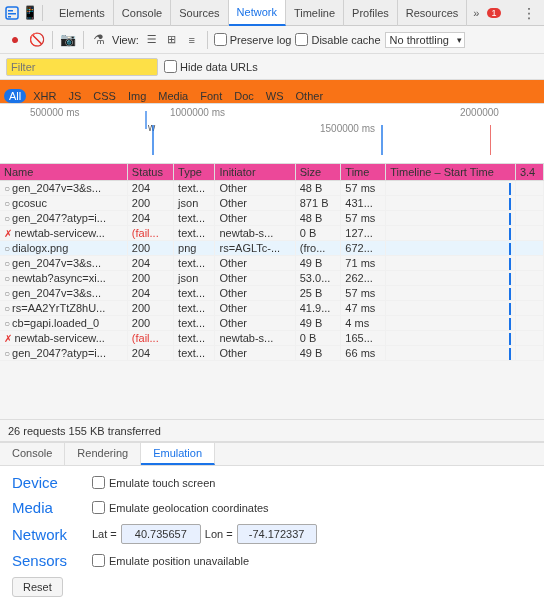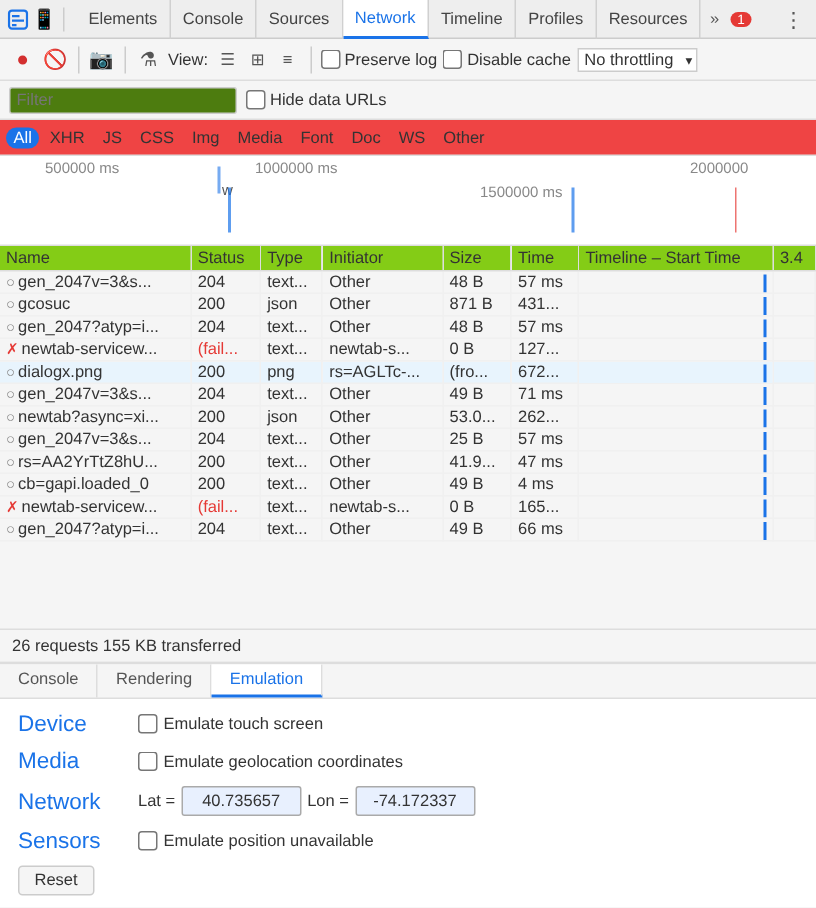--- a/index.html
+++ b/index.html
@@ -26,36 +26,36 @@
     .view-icons { display: flex; gap: 2px; }
     .view-icon-btn { width: 18px; height: 18px; display: flex; align-items: center; justify-content: center; cursor: pointer; font-size: 11px; color: #555; }
     .preserve-log { display: flex; align-items: center; gap: 3px; font-size: 11px; color: #333; cursor: pointer; }
     .disable-cache { display: flex; align-items: center; gap: 3px; font-size: 11px; color: #333; cursor: pointer; }
     .throttle-select { font-size: 11px; border: 1px solid #ccc; background: white; padding: 1px 14px 1px 4px; cursor: pointer; appearance: none; -webkit-appearance: none; color: #333; }
     .throttle-wrapper { position: relative; display: flex; align-items: center; }
     .throttle-wrapper::after { content: '▾'; position: absolute; right: 3px; font-size: 9px; pointer-events: none; }
 
     
     .filter-bar { display: flex; align-items: center; background: #f5f5f5; border-bottom: 1px solid #ddd; height: 26px; padding: 0 6px; gap: 6px; flex-shrink: 0; }
-    .filter-input { flex: 0 0 140px; height: 18px; border: 1px solid #ccc; border-radius: 2px; padding: 0 4px; font-size: 11px; background: #4d7c0f; }
+    .filter-input { flex: 0 0 140px; height: 18px; border: 1px solid #ccc; border-radius: 2px; padding: 0 4px; font-size: 11px; background: #fde047; }
     .hide-data-urls { display: flex; align-items: center; gap: 3px; font-size: 11px; color: #333; cursor: pointer; }
 
     
-    .type-bar { display: flex; align-items: center; background: #ef4444; border-bottom: 1px solid #ddd; height: 24px; padding: 0 4px; gap: 2px; flex-shrink: 0; }
+    .type-bar { display: flex; align-items: flex-end; background: #f97316; border-bottom: 1px solid #ddd; height: 24px; padding: 0 4px; gap: 2px; flex-shrink: 0; }
     .type-btn { padding: 1px 5px; font-size: 11px; cursor: pointer; border-radius: 2px; color: #333; background: none; border: none; }
     .type-btn.active { background: #1a73e8; color: white; border-radius: 10px; }
 
     
     .timeline-area { height: 60px; background: white; border-bottom: 1px solid #ddd; position: relative; overflow: hidden; flex-shrink: 0; }
     .tl-label { font-size: 10px; color: #888; position: absolute; }
     .tl-bar-blue { position: absolute; bottom: 8px; left: 28%; width: 2px; height: 30px; background: #1a73e8; opacity: 0.7; }
     .tl-bar-blue2 { position: absolute; bottom: 8px; left: 70%; width: 2px; height: 30px; background: #1a73e8; opacity: 0.7; }
     .tl-bar-red { position: absolute; bottom: 8px; left: 90%; width: 1px; height: 30px; background: #e53935; opacity: 0.7; }
     .net-table { width: 100%; border-collapse: collapse; }
-    .net-table th { background: #84cc16; border-bottom: 1px solid #ddd; border-right: 1px solid #ddd; padding: 2px 4px; font-size: 11px; font-weight: normal; text-align: left; white-space: nowrap; position: sticky; top: 0; z-index: 1; }
+    .net-table th { background: #ec4899; border-bottom: 1px solid #ddd; border-right: 1px solid #ddd; padding: 2px 4px; font-size: 11px; font-weight: normal; text-align: left; white-space: nowrap; position: sticky; top: 0; z-index: 1; }
     .net-table td { border-bottom: 1px solid #f0f0f0; border-right: 1px solid #f0f0f0; padding: 1px 4px; font-size: 11px; white-space: nowrap; overflow: hidden; text-overflow: ellipsis; max-width: 120px; }
     .net-table tr.highlighted td { background: #e8f4fd; }
     .row-icon { color: #888; margin-right: 2px; font-size: 10px; }
     .row-icon.x { color: #e53935; }
     .status-ok { color: #333; }
     .status-fail { color: #e53935; }
     .td-timeline { position: relative; min-width: 80px; }
     .tl-tick { position: absolute; right: 4px; top: 2px; width: 2px; height: 12px; background: #1a73e8; }
 
     

